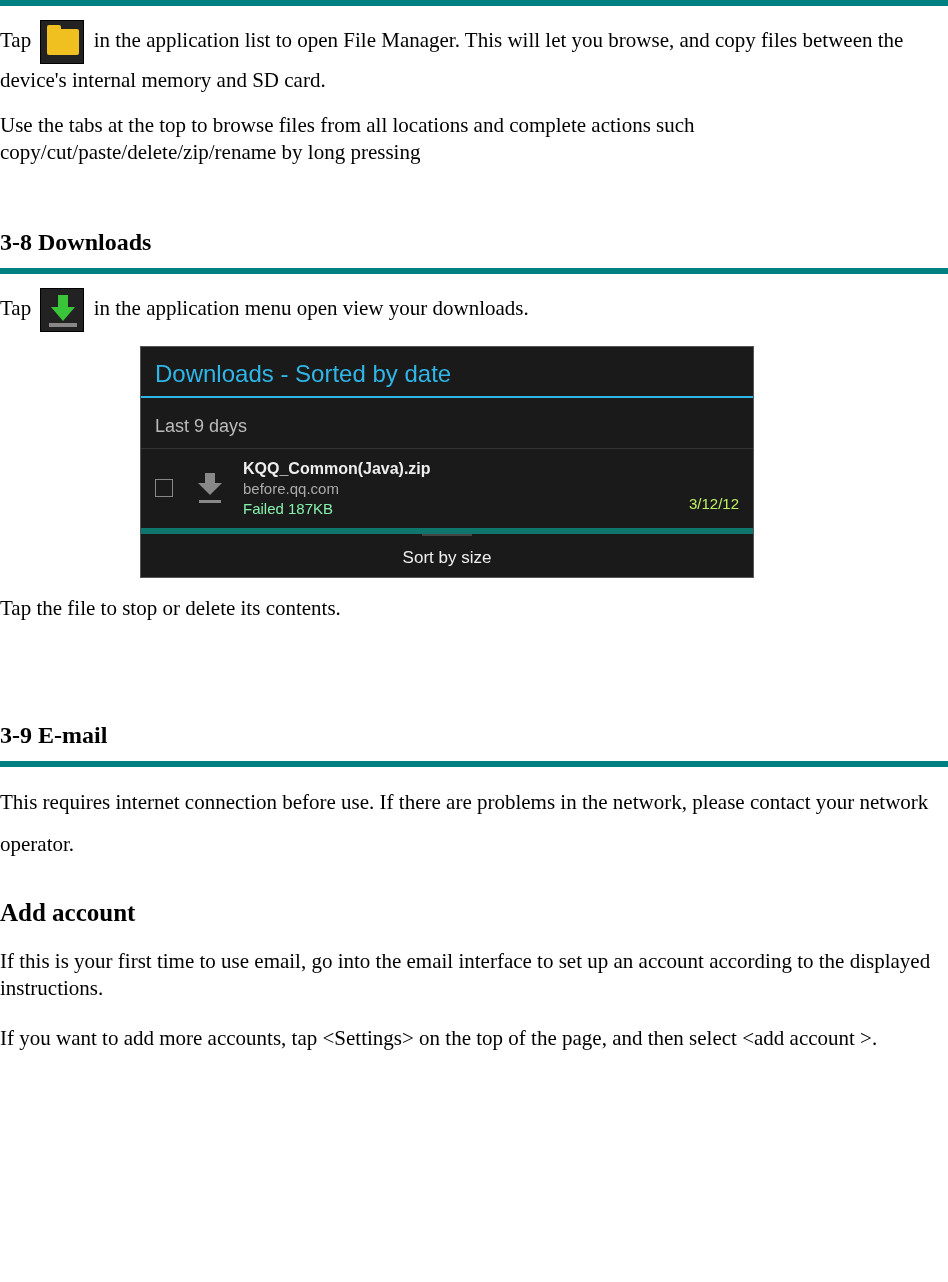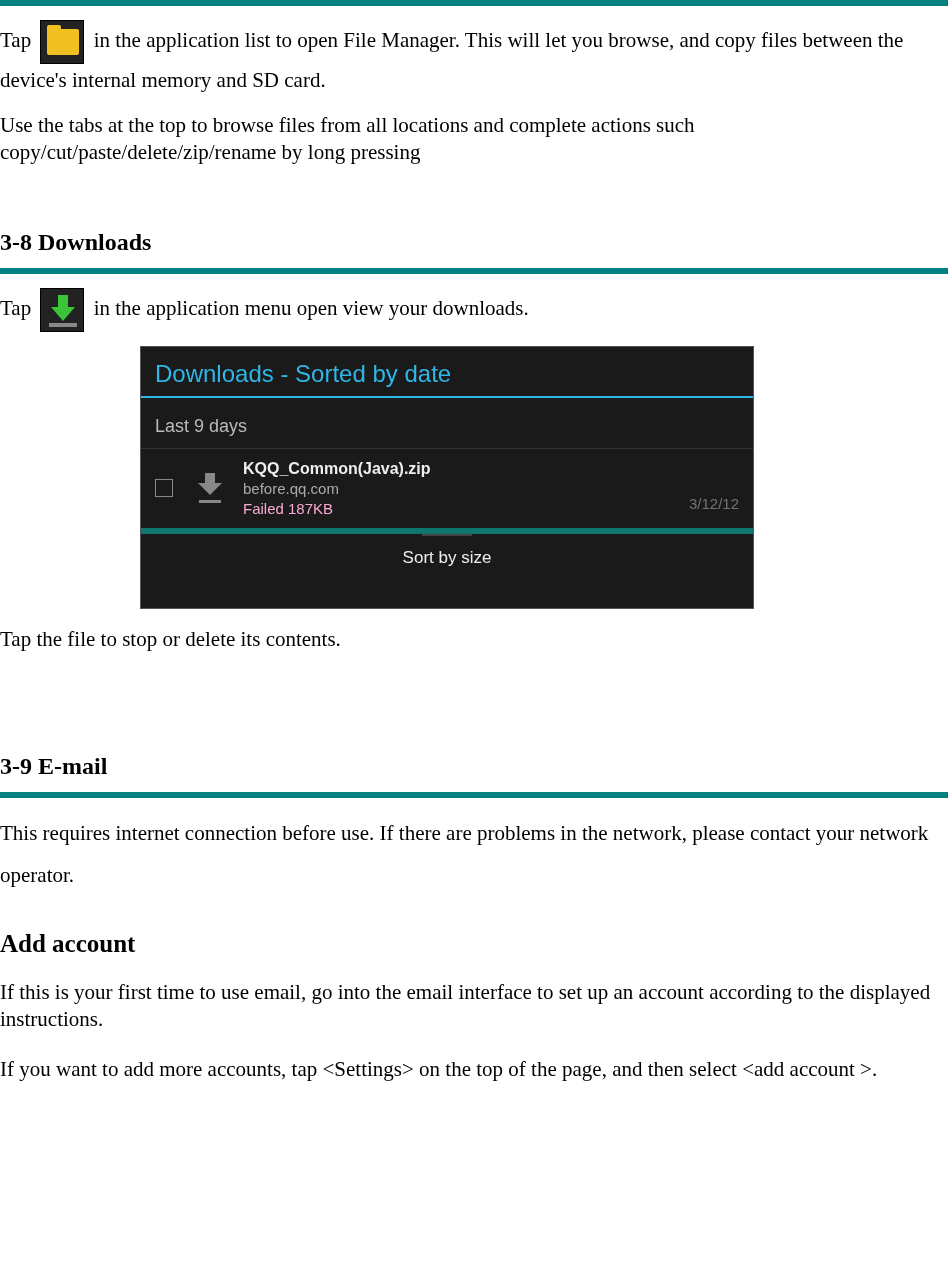--- a/index.html
+++ b/index.html
@@ -89,21 +89,21 @@
   border-top: 14px solid #3ac43a;
 }
 .download-tray {
   position: absolute;
   bottom: 4px; left: 8px;
   width: 28px; height: 4px;
   background: #888;
 }
 .screenshot {
   width: 614px;
-  height: 263px;
+  height: 232px;
   margin: 14px 0 14px 140px;
   background: #1a1a1a;
   border: 1px solid #555;
   position: relative;
   font-family: Arial, sans-serif;
   color: #ddd;
 }
 .ss-title {
   color: #2fb6e8;
   font-size: 24px;
@@ -160,23 +160,23 @@
   width: 22px; height: 3px;
   background: #888;
 }
 .ss-info {
   flex: 1;
   font-size: 16px;
   line-height: 1.3;
 }
 .ss-info .fname { color: #eee; font-weight: bold; }
 .ss-info .src { color: #aaa; font-size: 15px; }
-.ss-info .stat { color: #f9a8d4; font-size: 15px; }
+.ss-info .stat { color: #86efac; font-size: 15px; }
 .ss-date {
-  color: #737373;
+  color: #bef264;
   font-size: 15px;
   align-self: flex-end;
   padding-bottom: 4px;
 }
 .ss-sort {
   text-align: center;
   padding: 12px 0;
   font-size: 17px;
   color: #eee;
   position: relative;

